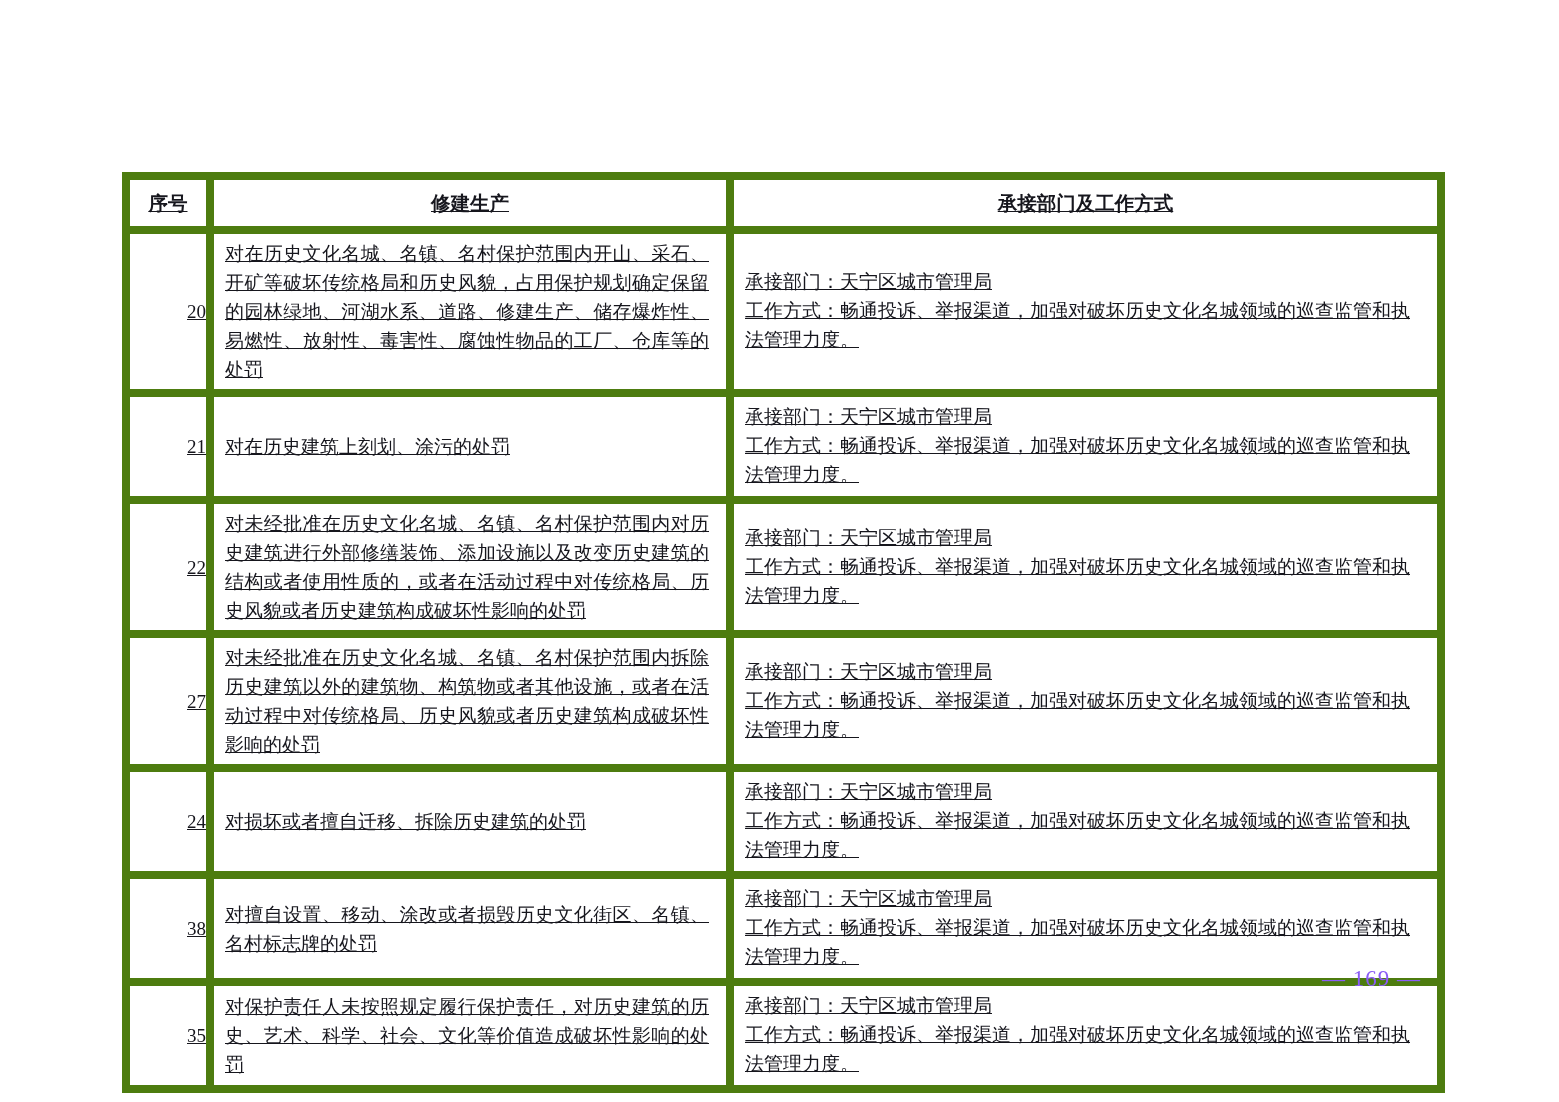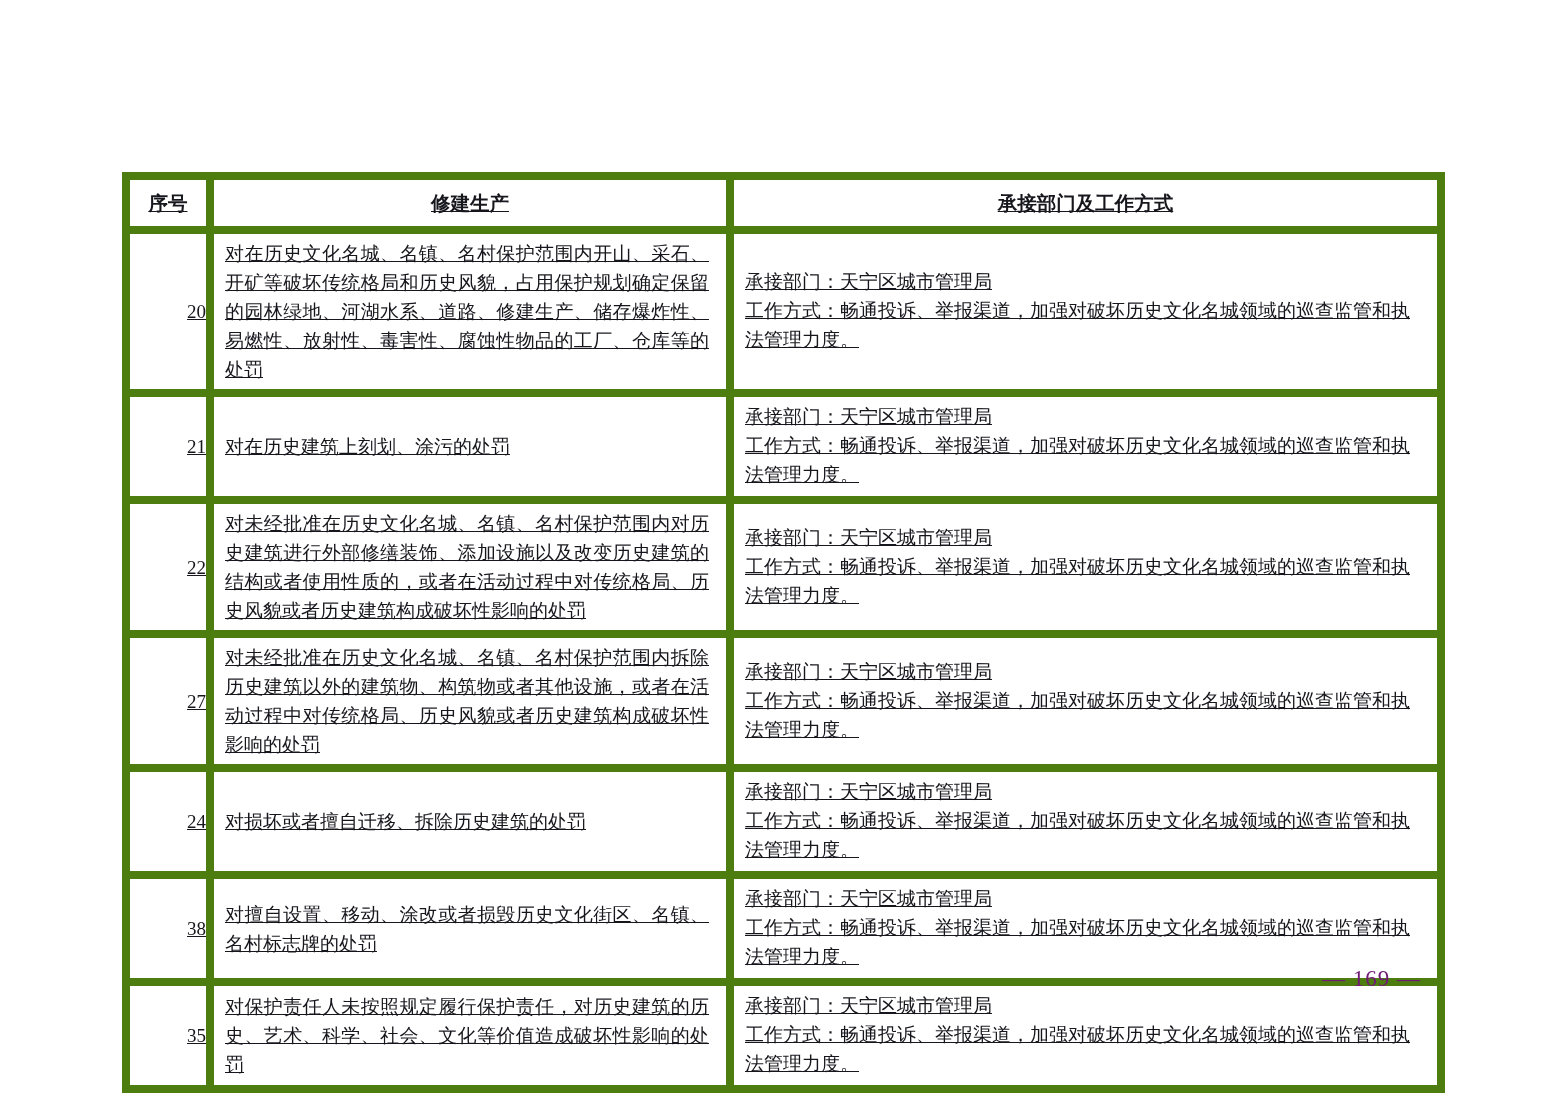--- a/index.html
+++ b/index.html
@@ -56,21 +56,21 @@
   tr.r-22 { height: 115px; }
   tr.r-23 { height: 116px; }
   tr.r-24 { height: 82px; }
   tr.r-25 { height: 85px; }
   tr.r-26 { height: 104px; }
   .page-number {
     position: absolute;
     left: 1322px; top: 966px;
     font-size: 23px;
     letter-spacing: 1px;
-    color: #701a75;
+    color: #8b5cf6;
     white-space: nowrap;
   }
 </style>
 </head>
 <body>
 
 <div class="page">
 
   <table class="doc-table">
     <colgroup>

